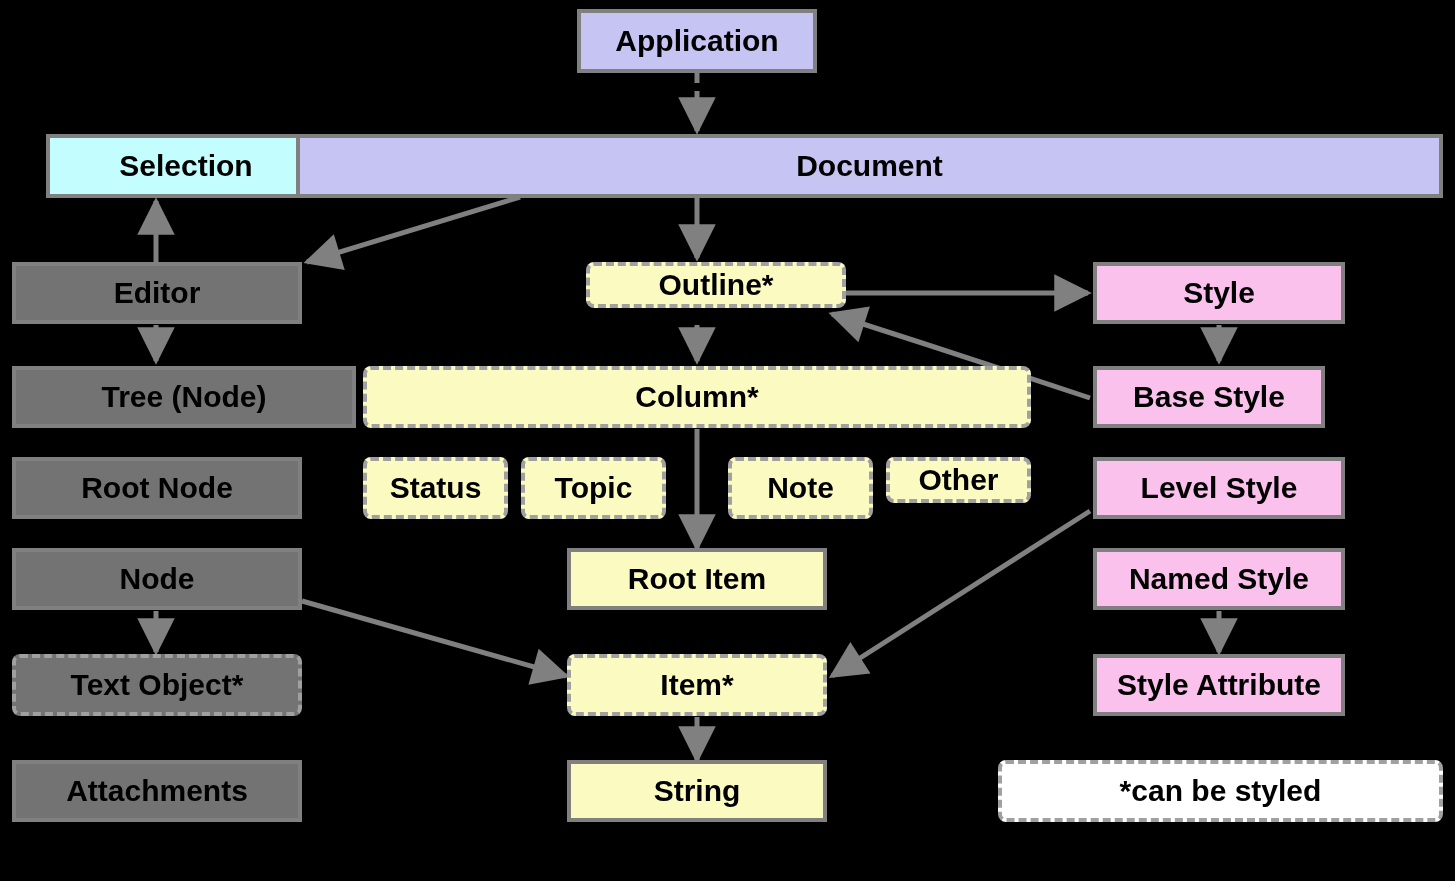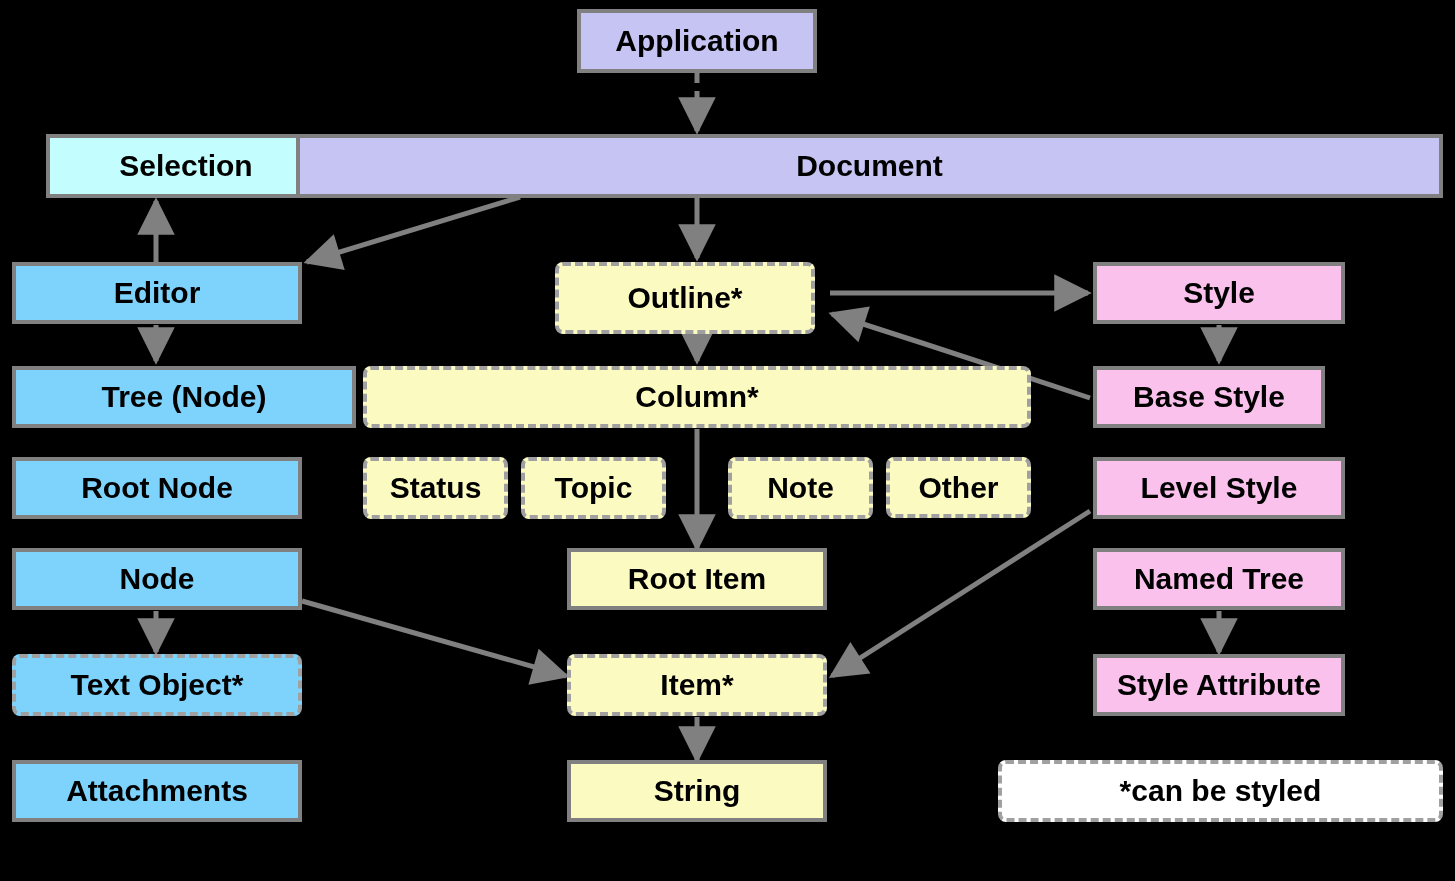--- a/index.html
+++ b/index.html
@@ -2,21 +2,21 @@
 <html><head>
 <meta charset="utf-8">
 <style>
   html,body{margin:0;padding:0;background:#000;font-family:Helvetica,Arial,sans-serif;font-weight:bold;}
   #stage{position:relative;width:1455px;height:881px;}
   .box{position:absolute;display:flex;align-items:center;justify-content:center;font-size:30px;color:#000;box-sizing:border-box;}
   .solid{border:4px solid #808080;}
   .dashed{border:4px dashed #a0a0a0;border-radius:8px;}
   .purple{background:#c5c4f2;text-align:right;}
   .cyan{background:#c3fdfd;margin-left:34px;}
-  .green{background:#7dd3fc;}
+  .green{background:#737373;}
   .yellow{background:#fbfac0;}
   .pink{background:#fac1ed;}
   .white{background:#fff;}
   svg{position:absolute;top:0;left:0;pointer-events:none;}
 </style>
 </head>
 <body>
 
 <div id="stage">
 
@@ -83,37 +83,37 @@
   <div class="box solid green" style="left:12px;top:548px;width:290px;height:62px">
       <span>Node</span>
     </div>
   <div class="box dashed green" style="left:12px;top:654px;width:290px;height:62px">
       <span>Text Object*</span>
     </div>
   <div class="box solid green" style="left:12px;top:760px;width:290px;height:62px">
       <span>Attachments</span>
     </div>
 
-  <div class="box dashed yellow" style="left:555px;top:262px;width:260px;height:72px">
+  <div class="box dashed yellow" style="left:586px;top:262px;width:260px;height:46px">
       <span>Outline*</span>
     </div>
   <div class="box dashed yellow" style="left:363px;top:366px;width:668px;height:62px">
       <span>Column*</span>
     </div>
 
   <div class="box dashed yellow" style="left:363px;top:457px;width:145px;height:62px">
       <span>Status</span>
     </div>
   <div class="box dashed yellow" style="left:521px;top:457px;width:145px;height:62px">
       <span>Topic</span>
     </div>
   <div class="box dashed yellow" style="left:728px;top:457px;width:145px;height:62px">
       <span>Note</span>
     </div>
-  <div class="box dashed yellow" style="left:886px;top:457px;width:145px;height:61px">
+  <div class="box dashed yellow" style="left:886px;top:457px;width:145px;height:46px">
       <span>Other</span>
     </div>
 
   <div class="box solid yellow" style="left:567px;top:548px;width:260px;height:62px">
       <span>Root Item</span>
     </div>
   <div class="box dashed yellow" style="left:567px;top:654px;width:260px;height:62px">
       <span>Item*</span>
     </div>
   <div class="box solid yellow" style="left:567px;top:760px;width:260px;height:62px">
@@ -123,21 +123,21 @@
   <div class="box solid pink" style="left:1093px;top:262px;width:252px;height:62px">
       <span>Style</span>
     </div>
   <div class="box solid pink" style="left:1093px;top:366px;width:232px;height:62px">
       <span>Base Style</span>
     </div>
   <div class="box solid pink" style="left:1093px;top:457px;width:252px;height:62px">
       <span>Level Style</span>
     </div>
   <div class="box solid pink" style="left:1093px;top:548px;width:252px;height:62px">
-      <span>Named Tree</span>
+      <span>Named Style</span>
     </div>
   <div class="box solid pink" style="left:1093px;top:654px;width:252px;height:62px">
       <span>Style Attribute</span>
     </div>
 
   <div class="box dashed white" style="left:998px;top:760px;width:445px;height:62px">
       <span>*can be styled</span>
     </div>
 
 </div>

